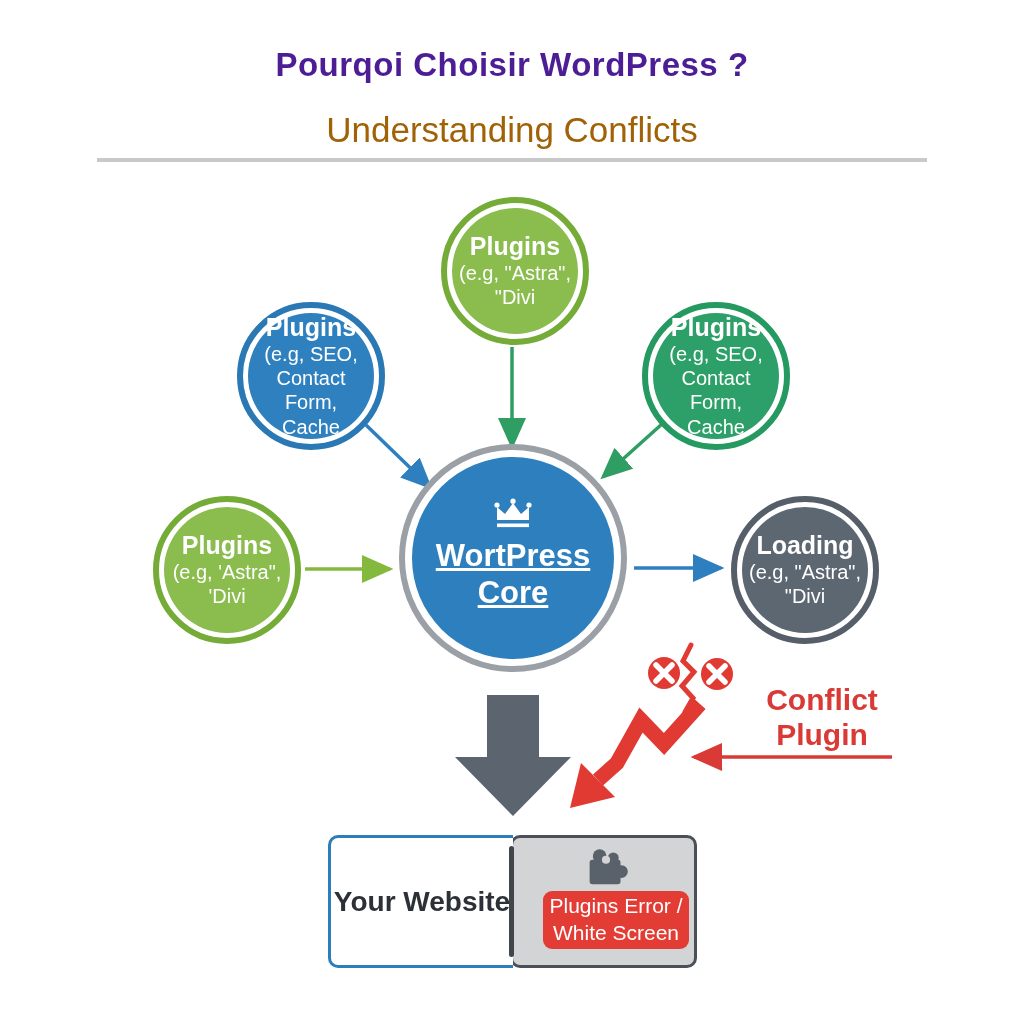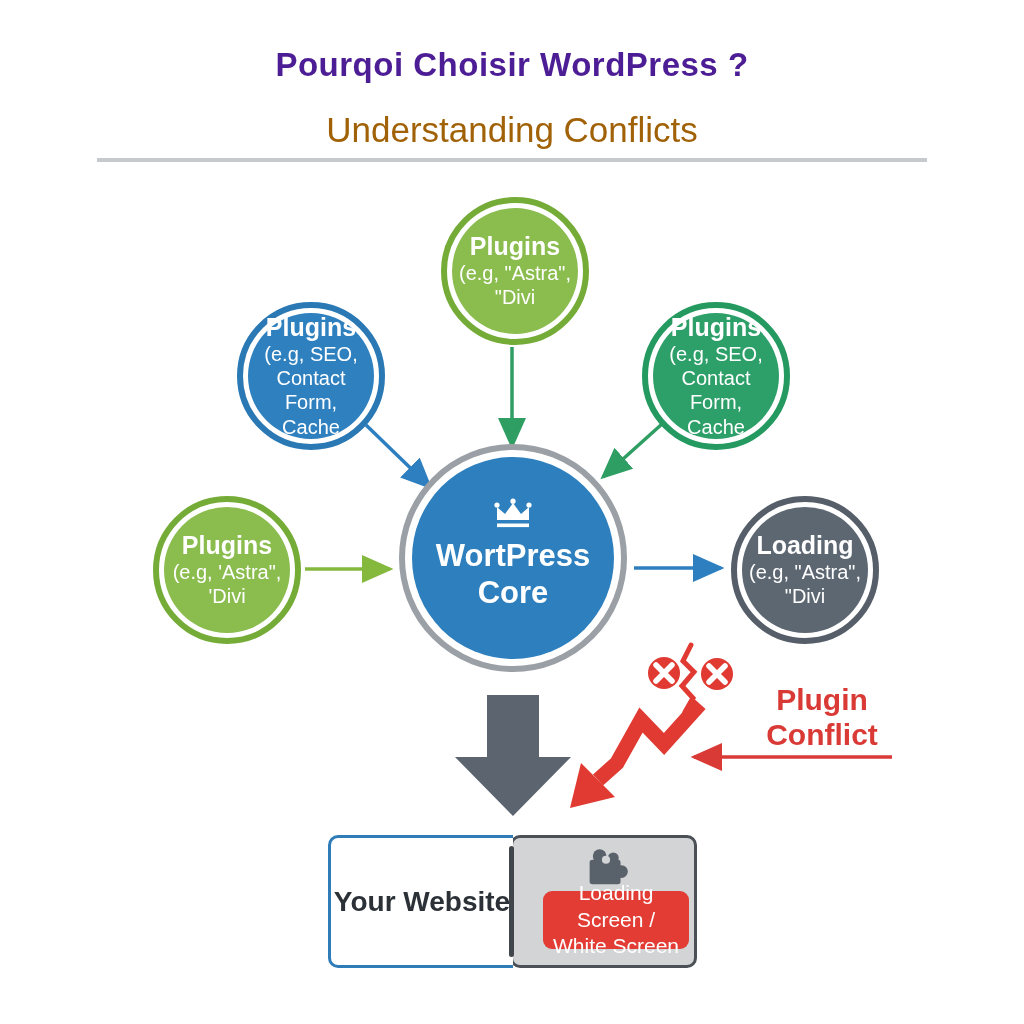--- a/index.html
+++ b/index.html
@@ -24,21 +24,21 @@
   .n-left   {left:237px;top:302px;width:148px;height:148px;border:6px solid #2a79b5;}
   .n-right  {left:642px;top:302px;width:148px;height:148px;border:6px solid #249a61;}
   .n-midleft{left:153px;top:496px;width:148px;height:148px;border:6px solid #75ac38;}
   .n-themes {left:731px;top:496px;width:148px;height:148px;border:6px solid #555e69;}
   .n-core   {left:399px;top:444px;width:228px;height:228px;border:6px solid #9aa0a5;}
 
   .n-top .node-inner,.n-midleft .node-inner{background:#8abc4e;margin:5px;}
   .n-left .node-inner{background:#2e80bf;margin:5px;}
   .n-right .node-inner{background:#2d9f69;margin:5px;}
   .n-themes .node-inner{background:#5d6772;margin:5px;}
-  .n-core .node-inner{background:#2e7fbe;margin:7px;}
+  .n-core .node-inner{background:#2e7fbe;margin:7px;text-decoration:underline;}
   .core-line{font-size:31px;font-weight:bold;line-height:1.18;}
   .crown{margin-bottom:8px;margin-top:-6px;}
 
   
   .overlay{position:absolute;left:0;top:0;width:1024px;height:1024px;pointer-events:none;}
 
   
   .conflict-label{position:absolute;left:732px;top:682px;width:180px;text-align:center;
          color:#d93a36;font-size:30px;font-weight:bold;line-height:1.17;}
 
@@ -160,40 +160,40 @@
 
   <div class="node n-themes">
     <div class="node-inner">
       <div class="node-heading">Loading</div>
       <div class="node-line">(e.g, "Astra",</div>
       <div class="node-line">"Divi</div>
     </div>
   </div>
 
   <div class="conflict-label">
+    <div>Conflict</div>
     <div>Plugin</div>
-    <div>Conflict</div>
   </div>
 
   <div class="resultbox">
     <div class="result-right"></div>
     <div class="result-left">
       <div class="website-label">Your Website</div>
     </div>
     <div class="result-divider"></div>
     <div class="puzzle-wrap">
       <svg width="48" height="40" viewBox="0 0 48 44">
         <g fill="#59616b">
           <rect x="6" y="14" width="34" height="27" rx="3"></rect>
           <circle cx="17" cy="10" r="7.5"></circle>
           <circle cx="32" cy="12" r="6"></circle>
           <circle cx="41" cy="27" r="7"></circle>
         </g>
         <circle cx="24" cy="14" r="4.5" fill="#d3d4d6"></circle>
       </svg>
     </div>
     <div class="error-btn">
-      <div>Loading Screen /</div>
+      <div>Plugins Error /</div>
       <div>White Screen</div>
     </div>
   </div>
 
 </div>
 
 </body></html>

